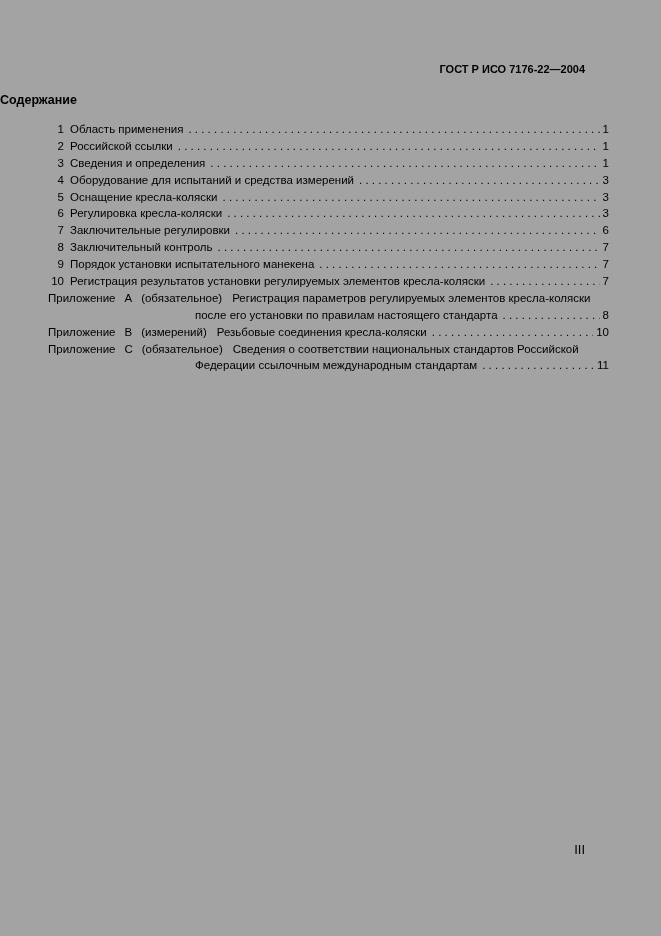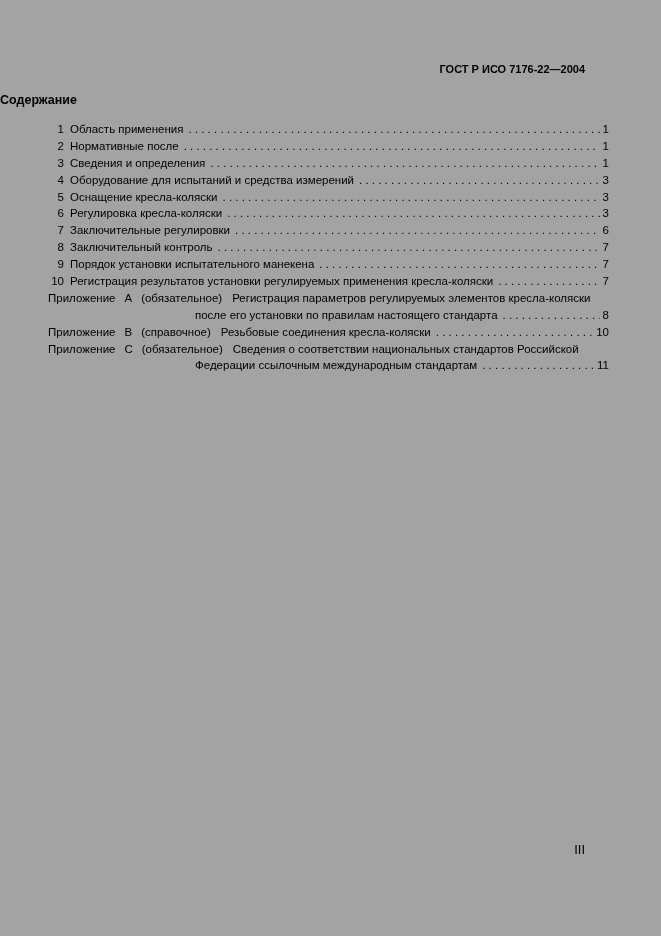--- a/index.html
+++ b/index.html
@@ -89,21 +89,21 @@
 
     <div class="toc-row">
       <span class="num">1</span>
       <span class="label">Область применения</span>
       <span class="leader"></span>
       <span class="pg">1</span>
     </div>
 
     <div class="toc-row">
       <span class="num">2</span>
-      <span class="label">Нормативные после</span>
+      <span class="label">Российской ссылки</span>
       <span class="leader"></span>
       <span class="pg">1</span>
     </div>
 
     <div class="toc-row">
       <span class="num">3</span>
       <span class="label">Сведения и определения</span>
       <span class="leader"></span>
       <span class="pg">1</span>
     </div>
@@ -145,21 +145,21 @@
 
     <div class="toc-row">
       <span class="num">9</span>
       <span class="label">Порядок установки испытательного манекена</span>
       <span class="leader"></span>
       <span class="pg">7</span>
     </div>
 
     <div class="toc-row">
       <span class="num">10</span>
-      <span class="label">Регистрация результатов установки регулируемых применения кресла-коляски</span>
+      <span class="label">Регистрация результатов установки регулируемых элементов кресла-коляски</span>
       <span class="leader"></span>
       <span class="pg">7</span>
     </div>
 
     <div class="app-block">
       <div class="app-row">
         <span class="app-prefix">Приложение</span>
         <span class="app-letter">А</span>
         <span class="app-kind">(обязательное)</span>
         <span class="app-text">Регистрация параметров регулируемых элементов кресла-коляски</span>
@@ -168,21 +168,21 @@
         <span class="app-text">после его установки по правилам настоящего стандарта</span>
         <span class="leader"></span>
         <span class="pg">8</span>
       </div>
     </div>
 
     <div class="app-block">
       <div class="app-row">
         <span class="app-prefix">Приложение</span>
         <span class="app-letter">В</span>
-        <span class="app-kind">(справочное)</span>
+        <span class="app-kind">(измерений)</span>
         <span class="app-text">Резьбовые соединения кресла-коляски</span>
         <span class="leader"></span>
         <span class="pg">10</span>
       </div>
     </div>
 
     <div class="app-block">
       <div class="app-row">
         <span class="app-prefix">Приложение</span>
         <span class="app-letter">С</span>

